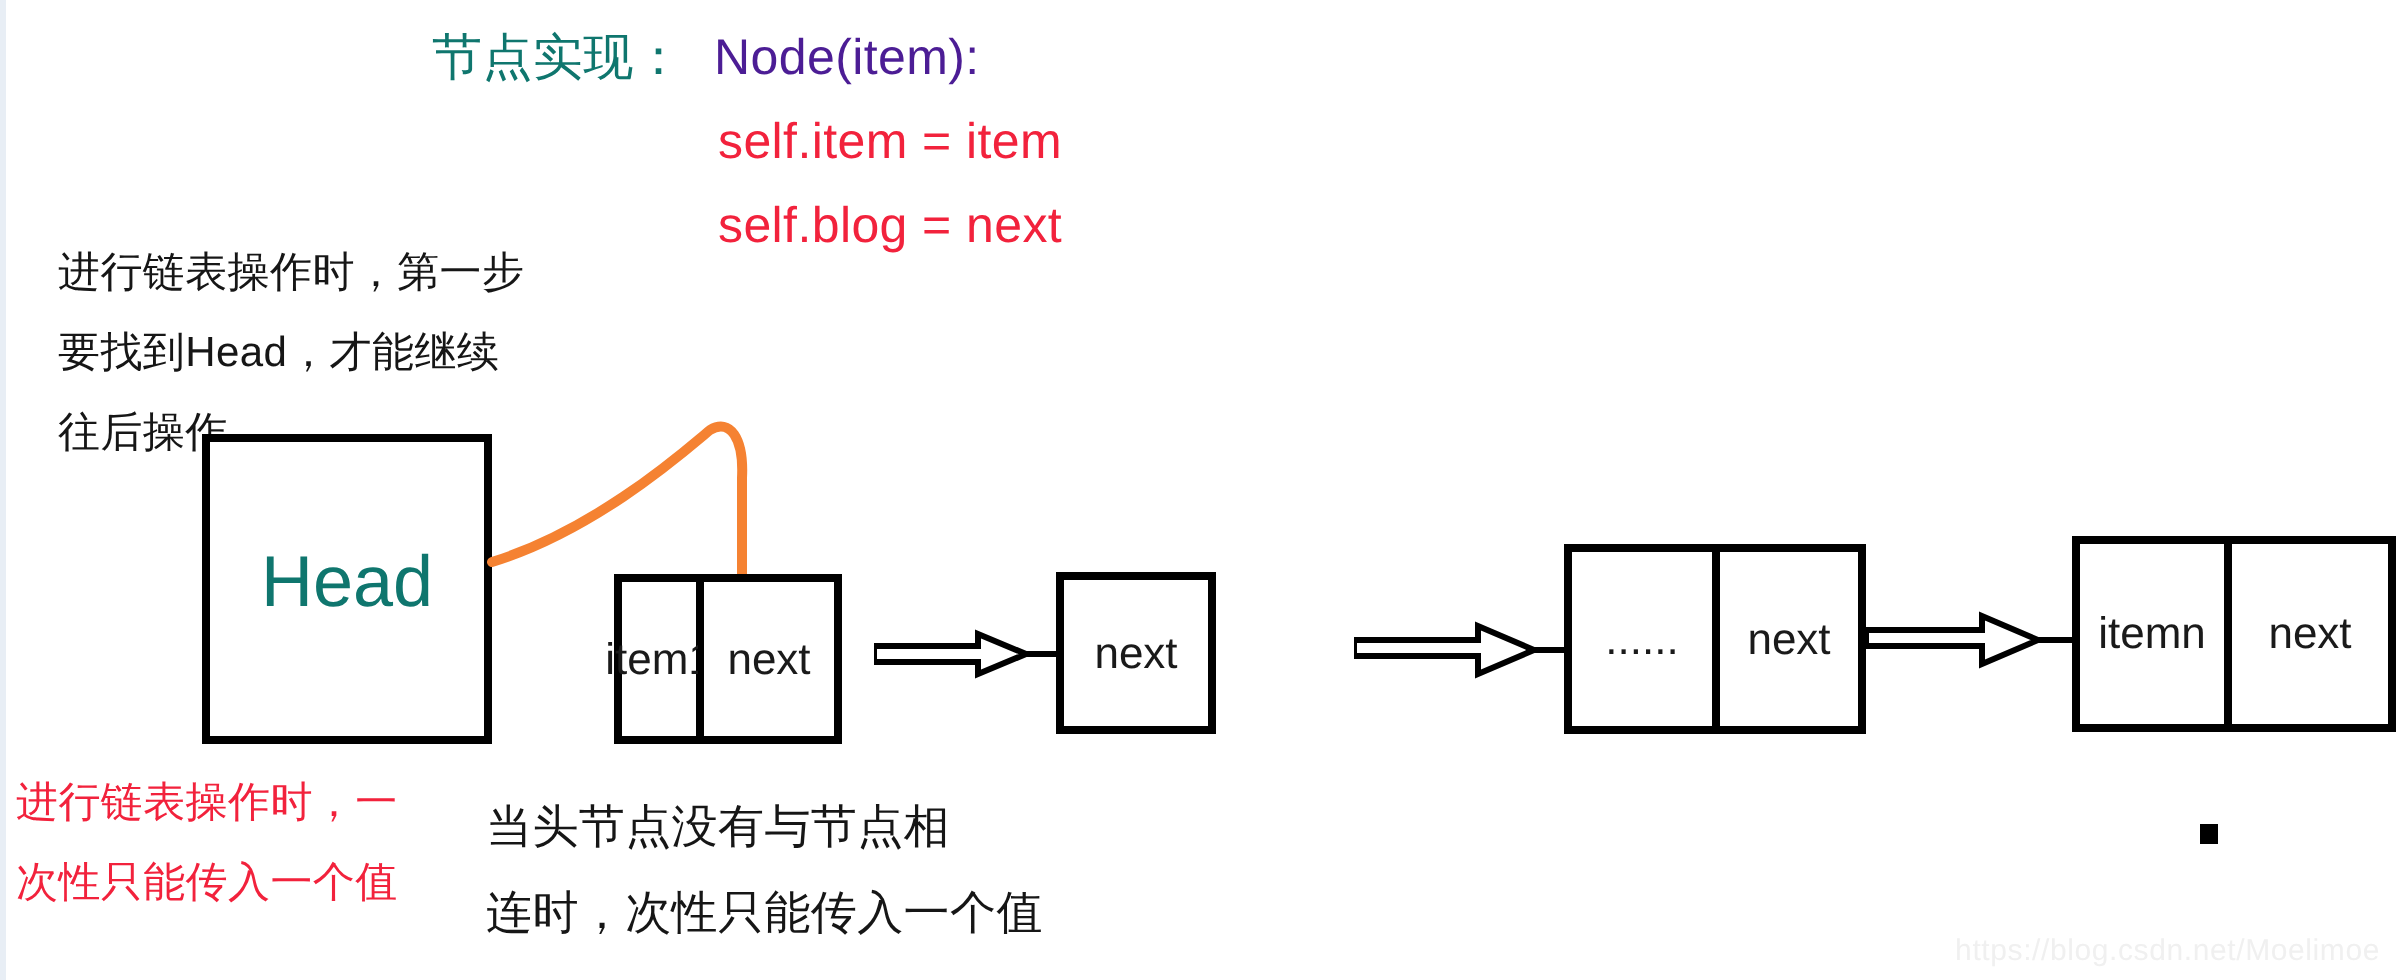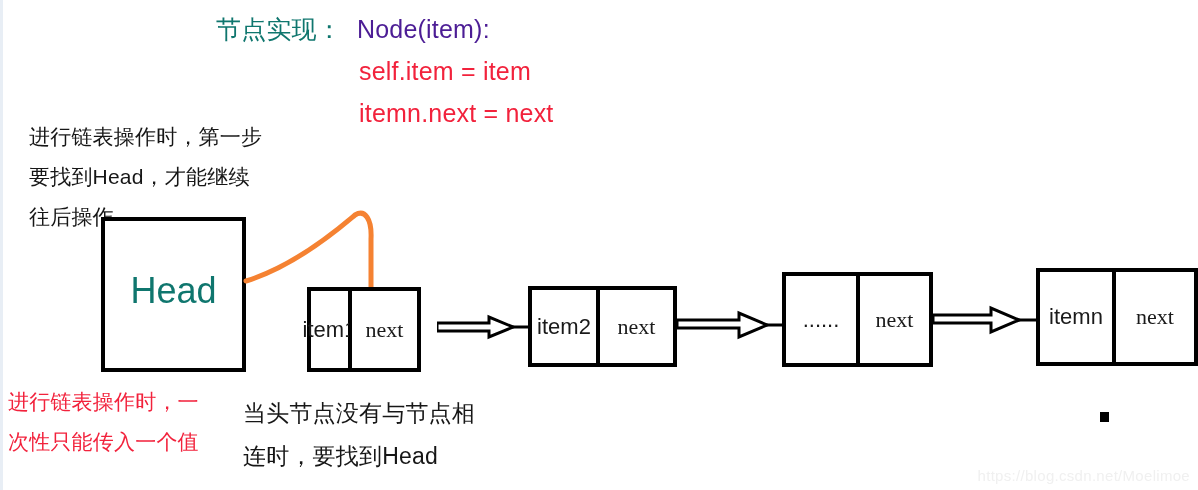--- a/index.html
+++ b/index.html
@@ -122,21 +122,20 @@
     display: flex;
     align-items: center;
     justify-content: center;
     background: #ffffff;
     color: #1a1a1a;
     white-space: nowrap;
   }
   .cell + .cell {
     border-left-width: 3px;
     margin-left: -3px;
-    font-family: Liberation Serif, serif;
   }
   #node-1 { left: 307px; top: 287px; }
   #node-1 .cell { height: 85px; font-size: 22px; }
   #node-1 .cell.key  { width: 45px; }
   #node-1 .cell.link { width: 72px; }
 
   #node-2 { left: 528px; top: 286px; }
   #node-2 .cell { height: 81px; font-size: 22px; }
   #node-2 .cell.key  { width: 72px; }
   #node-2 .cell.link { width: 80px; }
@@ -188,52 +187,51 @@
 </head>
 <body>
 
 <div id="canvas">
 
   <div class="leftbar"></div>
 
   <div class="txt red" id="label-node-impl">节点实现：</div>
   <div class="txt red" id="code-line-1">Node(item):</div>
   <div class="txt red" id="code-line-2">self.item = item</div>
-  <div class="txt red" id="code-line-3">itemn.next = next</div>
+  <div class="txt red" id="code-line-3">self.blog = next</div>
 
   <div class="txt black" id="note-head-top">进行链表操作时，第一步
 要找到Head，才能继续
 往后操作</div>
 
   <div class="txt red" id="note-red-bottom">进行链表操作时，一
 次性只能传入一个值</div>
 
   <div class="txt black" id="note-none-bottom">当头节点没有与节点相
-连时，要找到Head</div>
+连时，次性只能传入一个值</div>
 
   <div id="head-box">
     <div id="head-box-label">Head</div>
   </div>
 
   <svg id="head-link-curve" width="150" height="95">
     <path d="M 8 76 C 60 60, 105 20, 117 10 C 127 4, 134 14, 133 34 L 133 84" fill="none" stroke="#f58232" stroke-width="5" stroke-linecap="round" stroke-linejoin="round"></path>
   </svg>
 
   <div class="node" id="node-1">
     <div class="cell key">item1</div>
     <div class="cell link">next</div>
   </div>
 
   <svg class="arrow" id="arrow-1" width="95" height="36">
     <path d="M 0 13 L 52 13 L 52 7 L 76 17 L 52 27 L 52 21 L 0 21 Z" fill="#ffffff" stroke="#000000" stroke-width="3" stroke-linejoin="miter"></path>
     <line x1="74" y1="17" x2="91" y2="17" stroke="#000000" stroke-width="3"></line>
   </svg>
 
   <div class="node" id="node-2">
-    <div class="cell key">item2</div>
     <div class="cell link">next</div>
   </div>
 
   <svg class="arrow" id="arrow-2" width="110" height="36">
     <path d="M 0 13 L 62 13 L 62 6 L 90 18 L 62 30 L 62 21 L 0 21 Z" fill="#ffffff" stroke="#000000" stroke-width="3" stroke-linejoin="miter"></path>
     <line x1="88" y1="18" x2="106" y2="18" stroke="#000000" stroke-width="3"></line>
   </svg>
 
   <div class="node" id="node-3">
     <div class="cell key">......</div>

